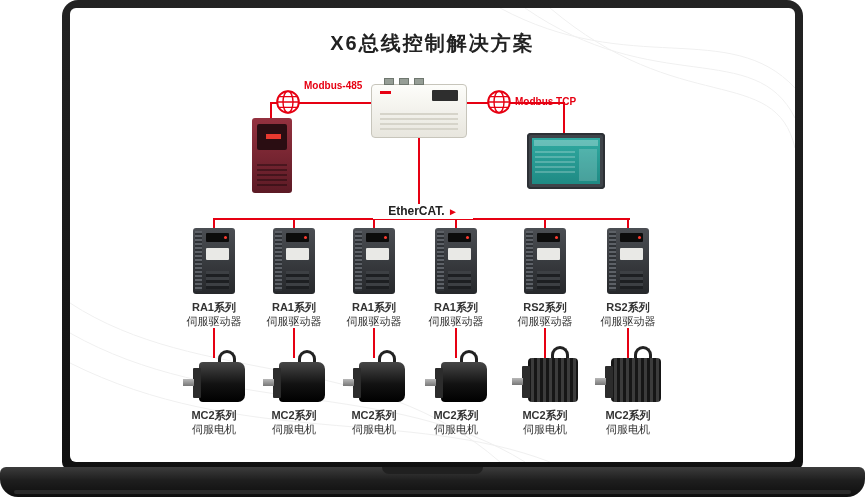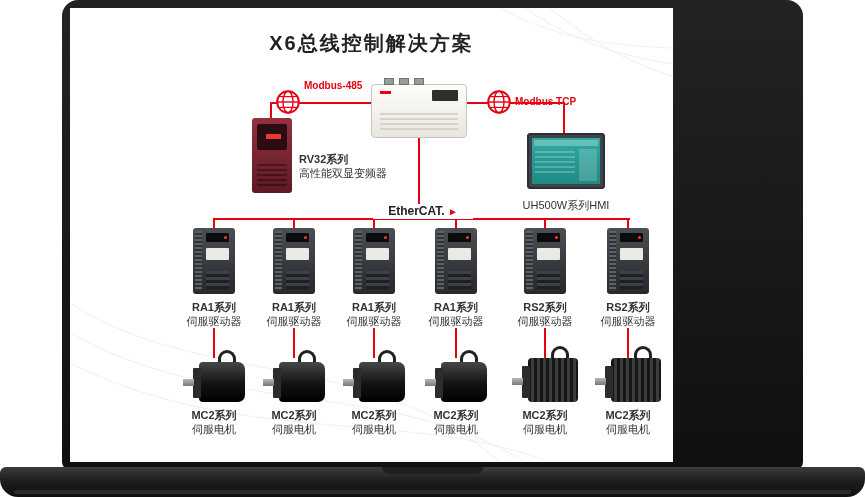--- a/index.html
+++ b/index.html
@@ -3,22 +3,22 @@
 <meta charset="utf-8">
 <style>
   :root { --accent:#e60012; }
   * { box-sizing:border-box; margin:0; padding:0; }
   body { width:865px; height:497px; background:#fff; font-family:"Liberation Sans", sans-serif; position:relative; overflow:hidden; }
   .stage { position:absolute; inset:0; }
 
   
   .laptop-screen { position:absolute; left:62px; top:0; width:741px; height:470px;
     background:linear-gradient(180deg,#232323,#101010); border-radius:16px 16px 8px 8px; }
-  .screen { position:absolute; left:8px; top:8px; width:603px; height:454px;
-    background:#fff; border-radius:0; overflow:hidden; }
+  .screen { position:absolute; left:8px; top:8px; width:725px; height:454px;
+    background:#fff; border-radius:6px; overflow:hidden; }
   .laptop-base { position:absolute; left:0; top:467px; width:865px; height:30px;
     background:linear-gradient(180deg,#3c3c3c 0%,#1e1e1e 45%,#0e0e0e 100%);
     border-radius:6px 6px 18px 18px; }
   .base-notch { position:absolute; top:0; left:382px; width:101px; height:7px;
     background:#202020; border-radius:0 0 8px 8px; }
   .base-foot { position:absolute; bottom:3px; left:14px; right:14px; height:4px;
     background:#2b2b2b; border-radius:2px; }
 
   
   .waves { position:absolute; left:0; top:0; pointer-events:none; }
@@ -155,33 +155,28 @@
         <div class="slot"></div>
         <div class="lines"></div>
       </div>
 
       <div class="vfd">
         <div class="panel">
             <span class="digit" style="position:absolute"></span>
           </div>
         <div class="vents"></div>
       </div>
-      <div class="lbl" style="left:229px;top:144px;width:110px;text-align:left">
-        <div class="b">RV32系列</div>
-        <div>高性能双显变频器</div>
-      </div>
 
       <div class="hmi">
         <div class="hscreen">
           <div class="bar"></div>
           <div class="rows"></div>
           <div class="panel"></div>
         </div>
       </div>
-      <div class="lbl" style="left:434px;top:190px;width:124px">UH500W系列HMI</div>
 
       <div class="ethercat">
         <span>EtherCAT.</span>
         <span class="ec-ico">►</span>
       </div>
 
       <div class="drive" style="left:123px">
           <div class="fins"></div>
           <div class="disp">
             <i></i>

